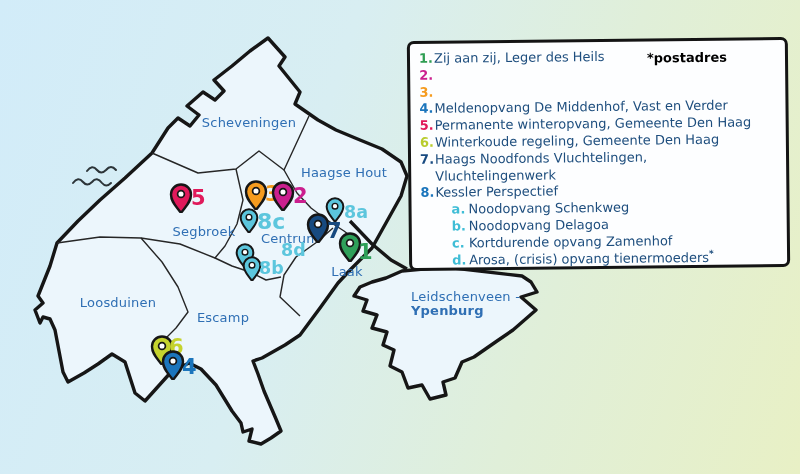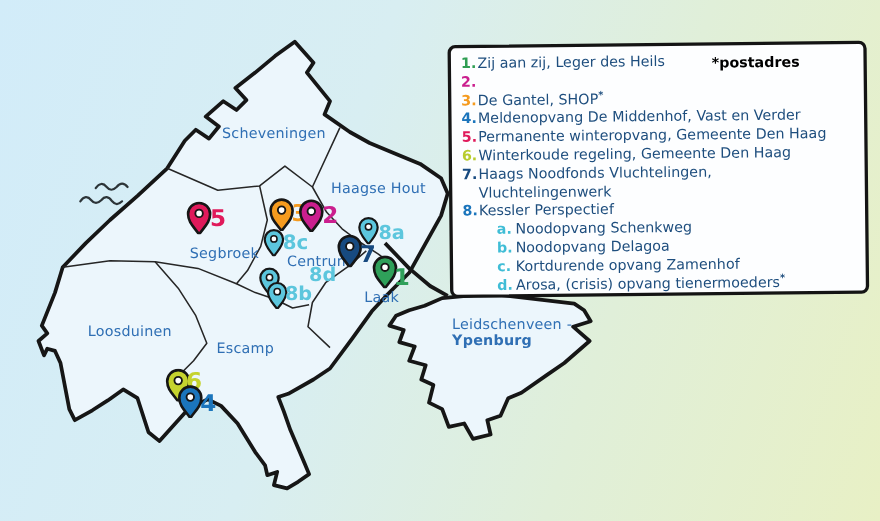--- a/index.html
+++ b/index.html
@@ -83,21 +83,21 @@
       <span class="pinlab" style="left: 293px; top: 196px; color: rgb(203, 31, 142); font-size: 21px;">2</span>
       <div class="pin" style="left: 325px; top: 197px;"><svg width="20" height="25" viewBox="-12 -30 24 30">
           <path d="M0,0C-5,-7 -10,-11 -10,-18.5A10,10 0 1,1 10,-18.5C10,-11 5,-7 0,0Z" fill="#5cc6dd" stroke="#161616" stroke-width="2.4"></path>
           <circle cx="0" cy="-19" r="3.4" fill="#ffffff" stroke="#161616" stroke-width="1.7"></circle>
         </svg></div>
       <span class="pinlab" style="left: 344px; top: 212px; color: rgb(92, 198, 221); font-size: 17.5px;">8a</span>
       <div class="pin" style="left: 239px; top: 208px;"><svg width="20" height="25" viewBox="-12 -30 24 30">
           <path d="M0,0C-5,-7 -10,-11 -10,-18.5A10,10 0 1,1 10,-18.5C10,-11 5,-7 0,0Z" fill="#5cc6dd" stroke="#161616" stroke-width="2.4"></path>
           <circle cx="0" cy="-19" r="3.4" fill="#ffffff" stroke="#161616" stroke-width="1.7"></circle>
         </svg></div>
-      <span class="pinlab" style="left: 257px; top: 221px; color: rgb(92, 198, 221); font-size: 18px;">8c</span>
+      <span class="pinlab" style="left: 257px; top: 221px; color: rgb(92, 198, 221); font-size: 22px;">8c</span>
       <div class="pin" style="left: 235px; top: 243px;"><svg width="20" height="25" viewBox="-12 -30 24 30">
           <path d="M0,0C-5,-7 -10,-11 -10,-18.5A10,10 0 1,1 10,-18.5C10,-11 5,-7 0,0Z" fill="#5cc6dd" stroke="#161616" stroke-width="2.4"></path>
           <circle cx="0" cy="-19" r="3.4" fill="#ffffff" stroke="#161616" stroke-width="1.7"></circle>
         </svg></div>
       <span class="pinlab" style="left: 252px; top: 250px; color: rgb(92, 198, 221); font-size: 17.5px; padding-left: 29px;">8d</span>
       <div class="pin" style="left: 242px; top: 256px;"><svg width="20" height="25" viewBox="-12 -30 24 30">
           <path d="M0,0C-5,-7 -10,-11 -10,-18.5A10,10 0 1,1 10,-18.5C10,-11 5,-7 0,0Z" fill="#5cc6dd" stroke="#161616" stroke-width="2.4"></path>
           <circle cx="0" cy="-19" r="3.4" fill="#ffffff" stroke="#161616" stroke-width="1.7"></circle>
         </svg></div>
       <span class="pinlab" style="left: 259px; top: 268px; color: rgb(92, 198, 221); font-size: 17.5px;">8b</span>
@@ -128,21 +128,20 @@
     <div id="legend-list">
         <div class="row" style="color: rgb(30, 78, 126);">
           <span class="num" style="color: rgb(47, 158, 83);">1.</span>
           <span>Zij aan zij, Leger des Heils</span>
         </div>
         <div class="row" style="color: rgb(30, 78, 126);">
           <span class="num" style="color: rgb(203, 31, 142);">2.</span>
         </div>
         <div class="row" style="color: rgb(30, 78, 126);">
           <span class="num" style="color: rgb(245, 155, 31);">3.</span>
-          <span>De Gantel, SHOP<span class="ast">*</span></span>
         </div>
         <div class="row" style="color: rgb(30, 78, 126);">
           <span class="num" style="color: rgb(27, 117, 188);">4.</span>
           <span>Meldenopvang De Middenhof, Vast en Verder</span>
         </div>
         <div class="row" style="color: rgb(30, 78, 126);">
           <span class="num" style="color: rgb(224, 26, 91);">5.</span>
           <span>Permanente winteropvang, Gemeente Den Haag</span>
         </div>
         <div class="row" style="color: rgb(30, 78, 126);">

